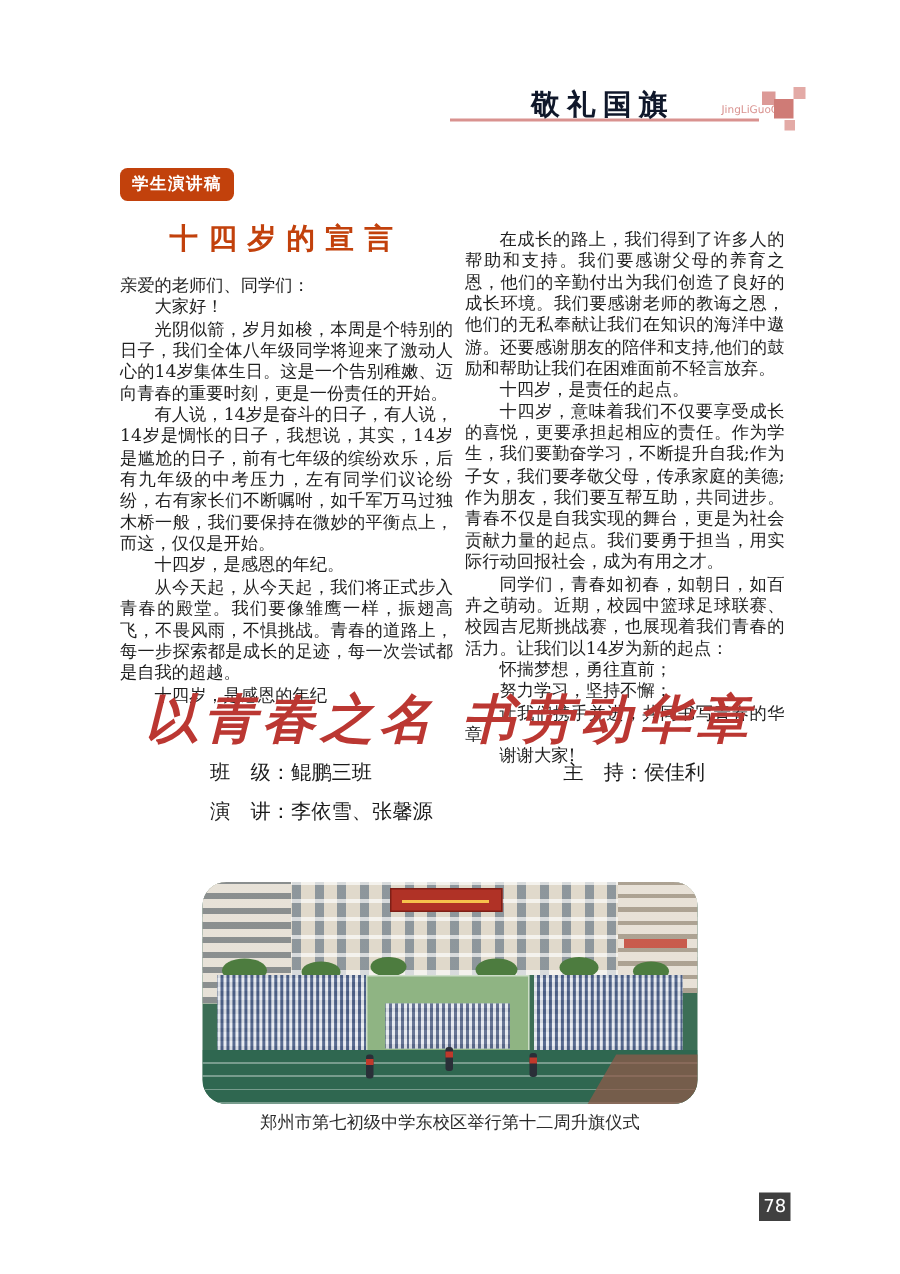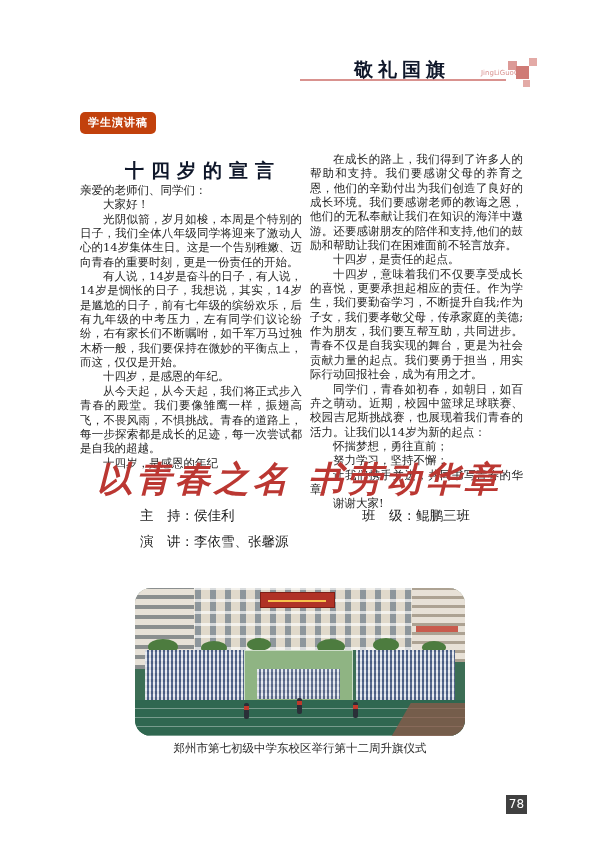--- a/index.html
+++ b/index.html
@@ -16,22 +16,22 @@
   .hdr-pixels span{position:absolute;display:block;}
   .px1{left:0;top:8px;width:9px;height:9px;background:#dc9a97;}
   .px2{left:8px;top:13px;width:13px;height:13px;background:#cf7b76;}
   .px3{left:21px;top:5px;width:8px;height:8px;background:#e3aaa6;}
   .px4{left:15px;top:27px;width:7px;height:7px;background:#e3aaa6;}
 
   
   .badge{position:absolute;left:80px;top:112px;background:#c2410c;color:#fff;
          font-size:11px;font-weight:bold;padding:3px 8px 4px;border-radius:5px;
          font-family:"DejaVu Sans","Liberation Sans",sans-serif;letter-spacing:1px;}
-  .speech-title{position:absolute;left:80px;top:146px;width:222px;margin:12px;text-align:center;
-                font-size:19px;font-weight:bold;letter-spacing:7px;color:#0f172a;}
+  .speech-title{position:absolute;left:80px;top:146px;width:222px;margin:0;text-align:center;
+                font-size:19px;font-weight:bold;letter-spacing:7px;color:#c2410c;}
 
   
   .col{position:absolute;font-size:11.5px;line-height:14.35px;text-align:justify;color:#1f1f1f;}
   .col p{margin:0;text-indent:2em;}
   .col p.noindent{text-indent:0;}
   .col-left{left:80px;top:183px;width:222px;}
   .col-right{left:310px;top:112px;width:213px;margin-top:40px;}
 
   
   .section-title{position:absolute;left:0;top:456px;width:600px;margin:0;text-align:center;
@@ -121,22 +121,22 @@
     <p>同学们，青春如初春，如朝日，如百卉之萌动。近期，校园中篮球足球联赛、校园吉尼斯挑战赛，也展现着我们青春的活力。让我们以14岁为新的起点：</p>
     <p>怀揣梦想，勇往直前；</p>
     <p>努力学习，坚持不懈；</p>
     <p>让我们携手并进，共同书写青春的华章!</p>
     <p>谢谢大家!</p>
   </div>
 
   <h1 class="section-title">以青春之名 书劳动华章</h1>
   <div class="info">
     <div class="info-row1">
+      <span>班　级：鲲鹏三班</span>
       <span>主　持：侯佳利</span>
-      <span>班　级：鲲鹏三班</span>
     </div>
     <div>
       <span>演　讲：李依雪、张馨源</span>
     </div>
   </div>
 
   <figure class="photo">
     <div class="ph-buildings"></div>
     <div class="ph-bldg-left"></div>
     <div class="ph-bldg-right"></div>

